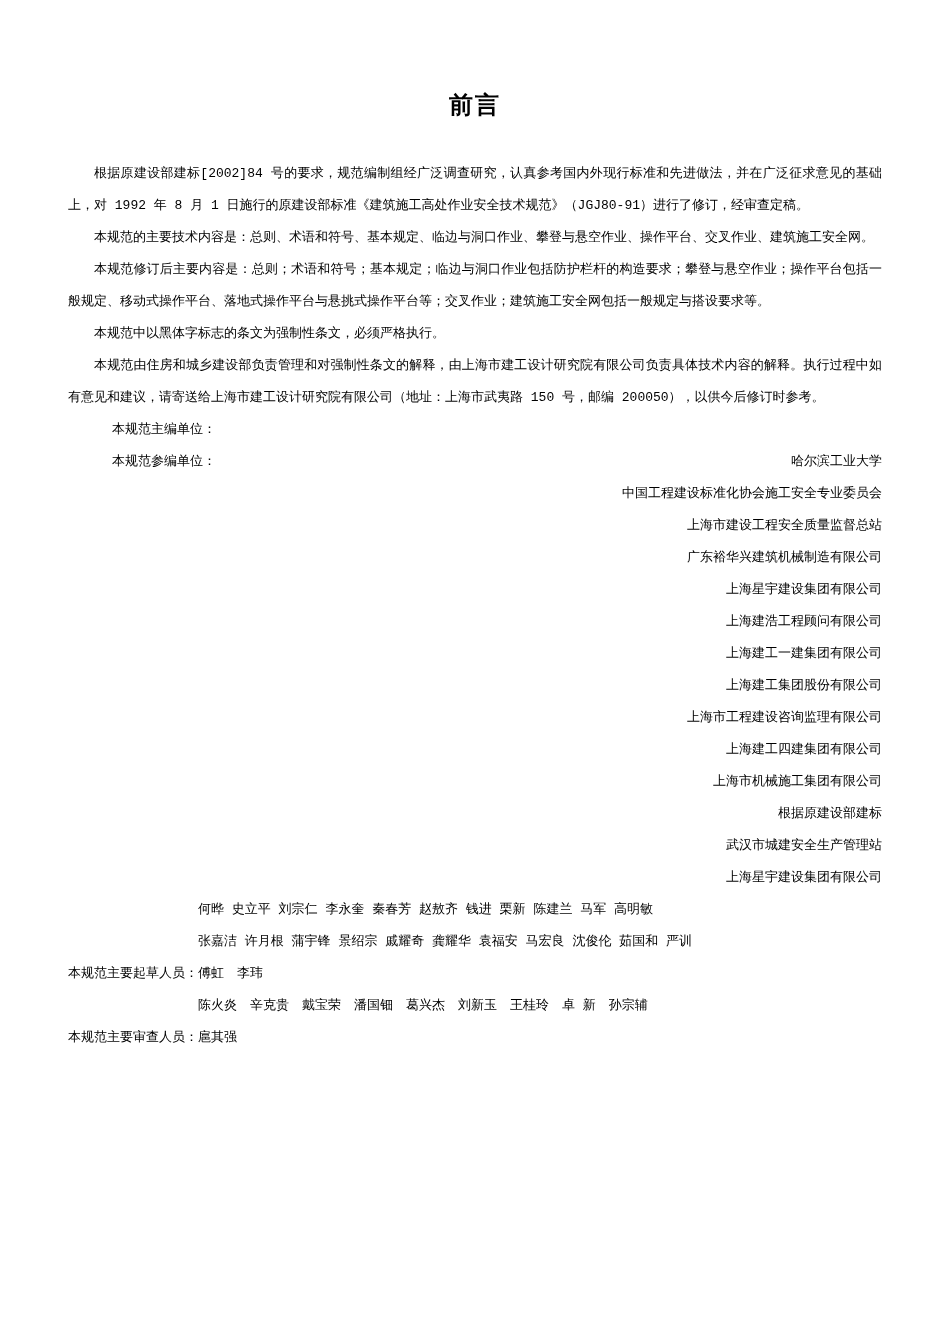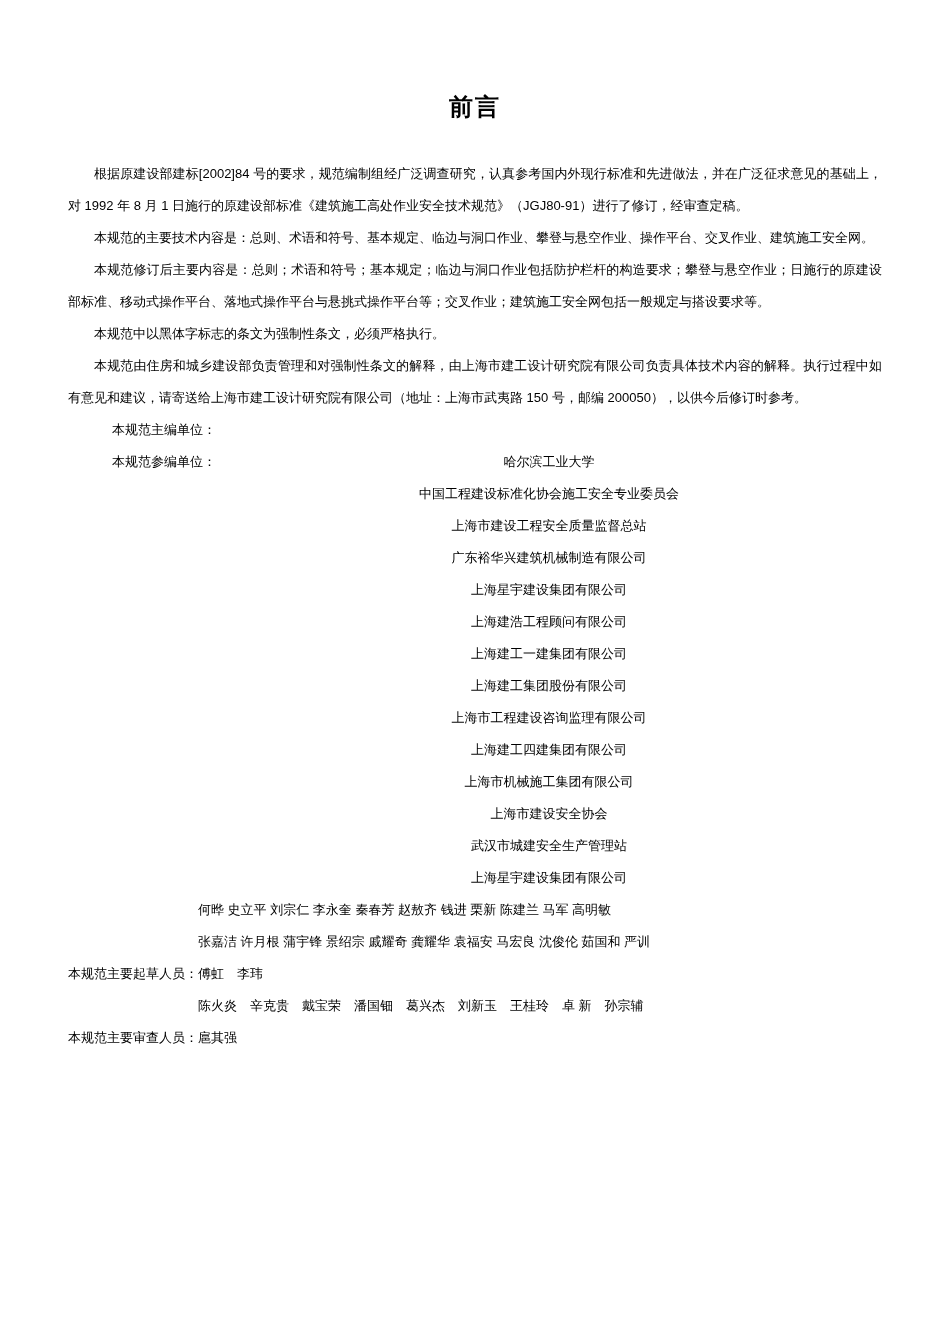--- a/index.html
+++ b/index.html
@@ -6,21 +6,21 @@
     margin: 0;
     padding: 0;
     background: #ffffff;
   }
   .page {
     position: relative;
     width: 950px;
     height: 1344px;
     background: #ffffff;
     color: #000000;
-    font-family: Liberation Sans, sans-serif;
+    font-family: Liberation Mono, monospace;
     overflow: hidden;
     box-sizing: border-box;
   }
   .doc-title {
     padding-top: 92px;
     text-align: center;
     font-size: 24px;
     line-height: 30px;
     font-weight: 700;
     letter-spacing: 2px;
@@ -33,21 +33,21 @@
   }
   .para {
     text-indent: 2em;
     margin: 0;
     padding: 0;
   }
   
   .unit-block {
     display: flex;
     padding-left: 44px;
-    text-align: center;
+    text-align: right;
   }
   .unit-label {
     white-space: nowrap;
     flex-shrink: 0;
   }
   .unit-col {
     flex: 1 1 auto;
     min-width: 0;
   }
   .unit-col > div {
@@ -72,21 +72,21 @@
 <body>
 
 <div class="page">
 
   <div class="doc-title">前言</div>
 
   <div class="content">
 
     <p class="para">根据原建设部建标[2002]84 号的要求，规范编制组经广泛调查研究，认真参考国内外现行标准和先进做法，并在广泛征求意见的基础上，对 1992 年 8 月 1 日施行的原建设部标准《建筑施工高处作业安全技术规范》（JGJ80-91）进行了修订，经审查定稿。</p>
     <p class="para">本规范的主要技术内容是：总则、术语和符号、基本规定、临边与洞口作业、攀登与悬空作业、操作平台、交叉作业、建筑施工安全网。</p>
-    <p class="para">本规范修订后主要内容是：总则；术语和符号；基本规定；临边与洞口作业包括防护栏杆的构造要求；攀登与悬空作业；日施行的原建设部标准、移动式操作平台、落地式操作平台与悬挑式操作平台等；交叉作业；建筑施工安全网包括一般规定与搭设要求等。</p>
+    <p class="para">本规范修订后主要内容是：总则；术语和符号；基本规定；临边与洞口作业包括防护栏杆的构造要求；攀登与悬空作业；操作平台包括一般规定、移动式操作平台、落地式操作平台与悬挑式操作平台等；交叉作业；建筑施工安全网包括一般规定与搭设要求等。</p>
     <p class="para">本规范中以黑体字标志的条文为强制性条文，必须严格执行。</p>
     <p class="para">本规范由住房和城乡建设部负责管理和对强制性条文的解释，由上海市建工设计研究院有限公司负责具体技术内容的解释。执行过程中如有意见和建议，请寄送给上海市建工设计研究院有限公司（地址：上海市武夷路 150 号，邮编 200050），以供今后修订时参考。</p>
 
     <div class="unit-block">
       <div class="unit-label">本规范主编单位：</div>
       <div class="unit-col">
       </div>
     </div>
 
     <div class="unit-block">
@@ -96,21 +96,21 @@
         <div>中国工程建设标准化协会施工安全专业委员会</div>
         <div>上海市建设工程安全质量监督总站</div>
         <div>广东裕华兴建筑机械制造有限公司</div>
         <div>上海星宇建设集团有限公司</div>
         <div>上海建浩工程顾问有限公司</div>
         <div>上海建工一建集团有限公司</div>
         <div>上海建工集团股份有限公司</div>
         <div>上海市工程建设咨询监理有限公司</div>
         <div>上海建工四建集团有限公司</div>
         <div>上海市机械施工集团有限公司</div>
-        <div>上海市建设安全协会</div>
+        <div>根据原建设部建标</div>
         <div>武汉市城建安全生产管理站</div>
         <div>上海星宇建设集团有限公司</div>
       </div>
     </div>
 
     <div class="person-block">
       <div class="person-label">本规范主要起草人员：</div>
       <div class="person-col">
         <div>何晔 史立平 刘宗仁 李永奎 秦春芳 赵敖齐 钱进 栗新 陈建兰 马军 高明敏</div>
         <div>张嘉洁 许月根 蒲宇锋 景绍宗 戚耀奇 龚耀华 袁福安 马宏良 沈俊伦 茹国和 严训</div>

